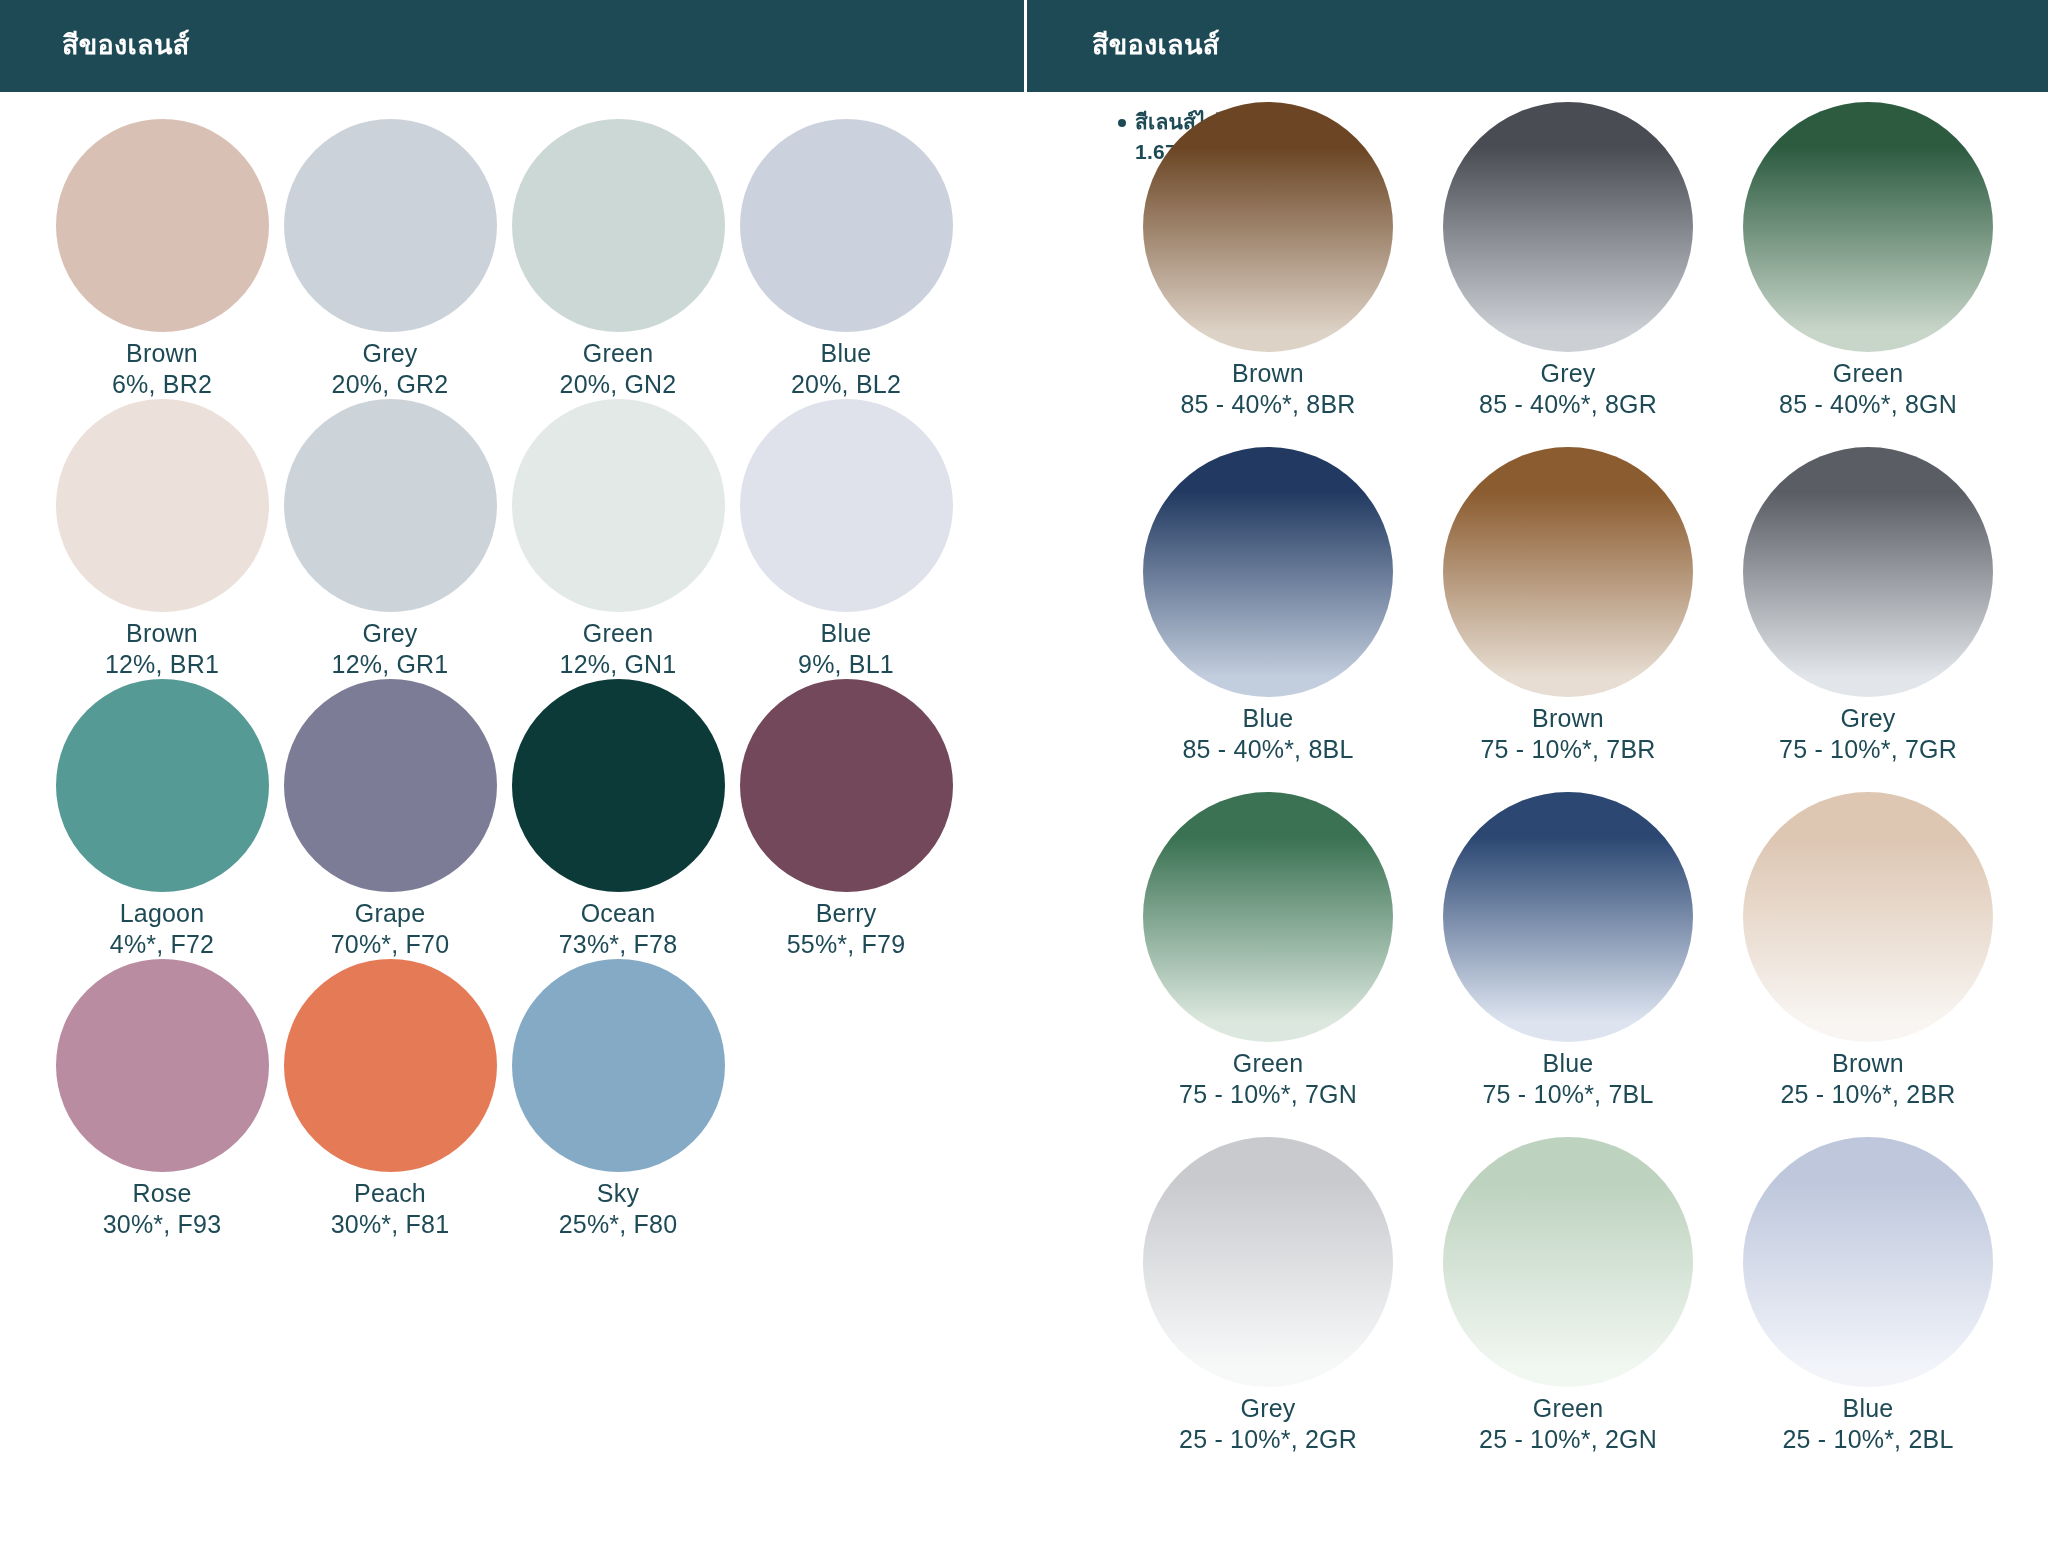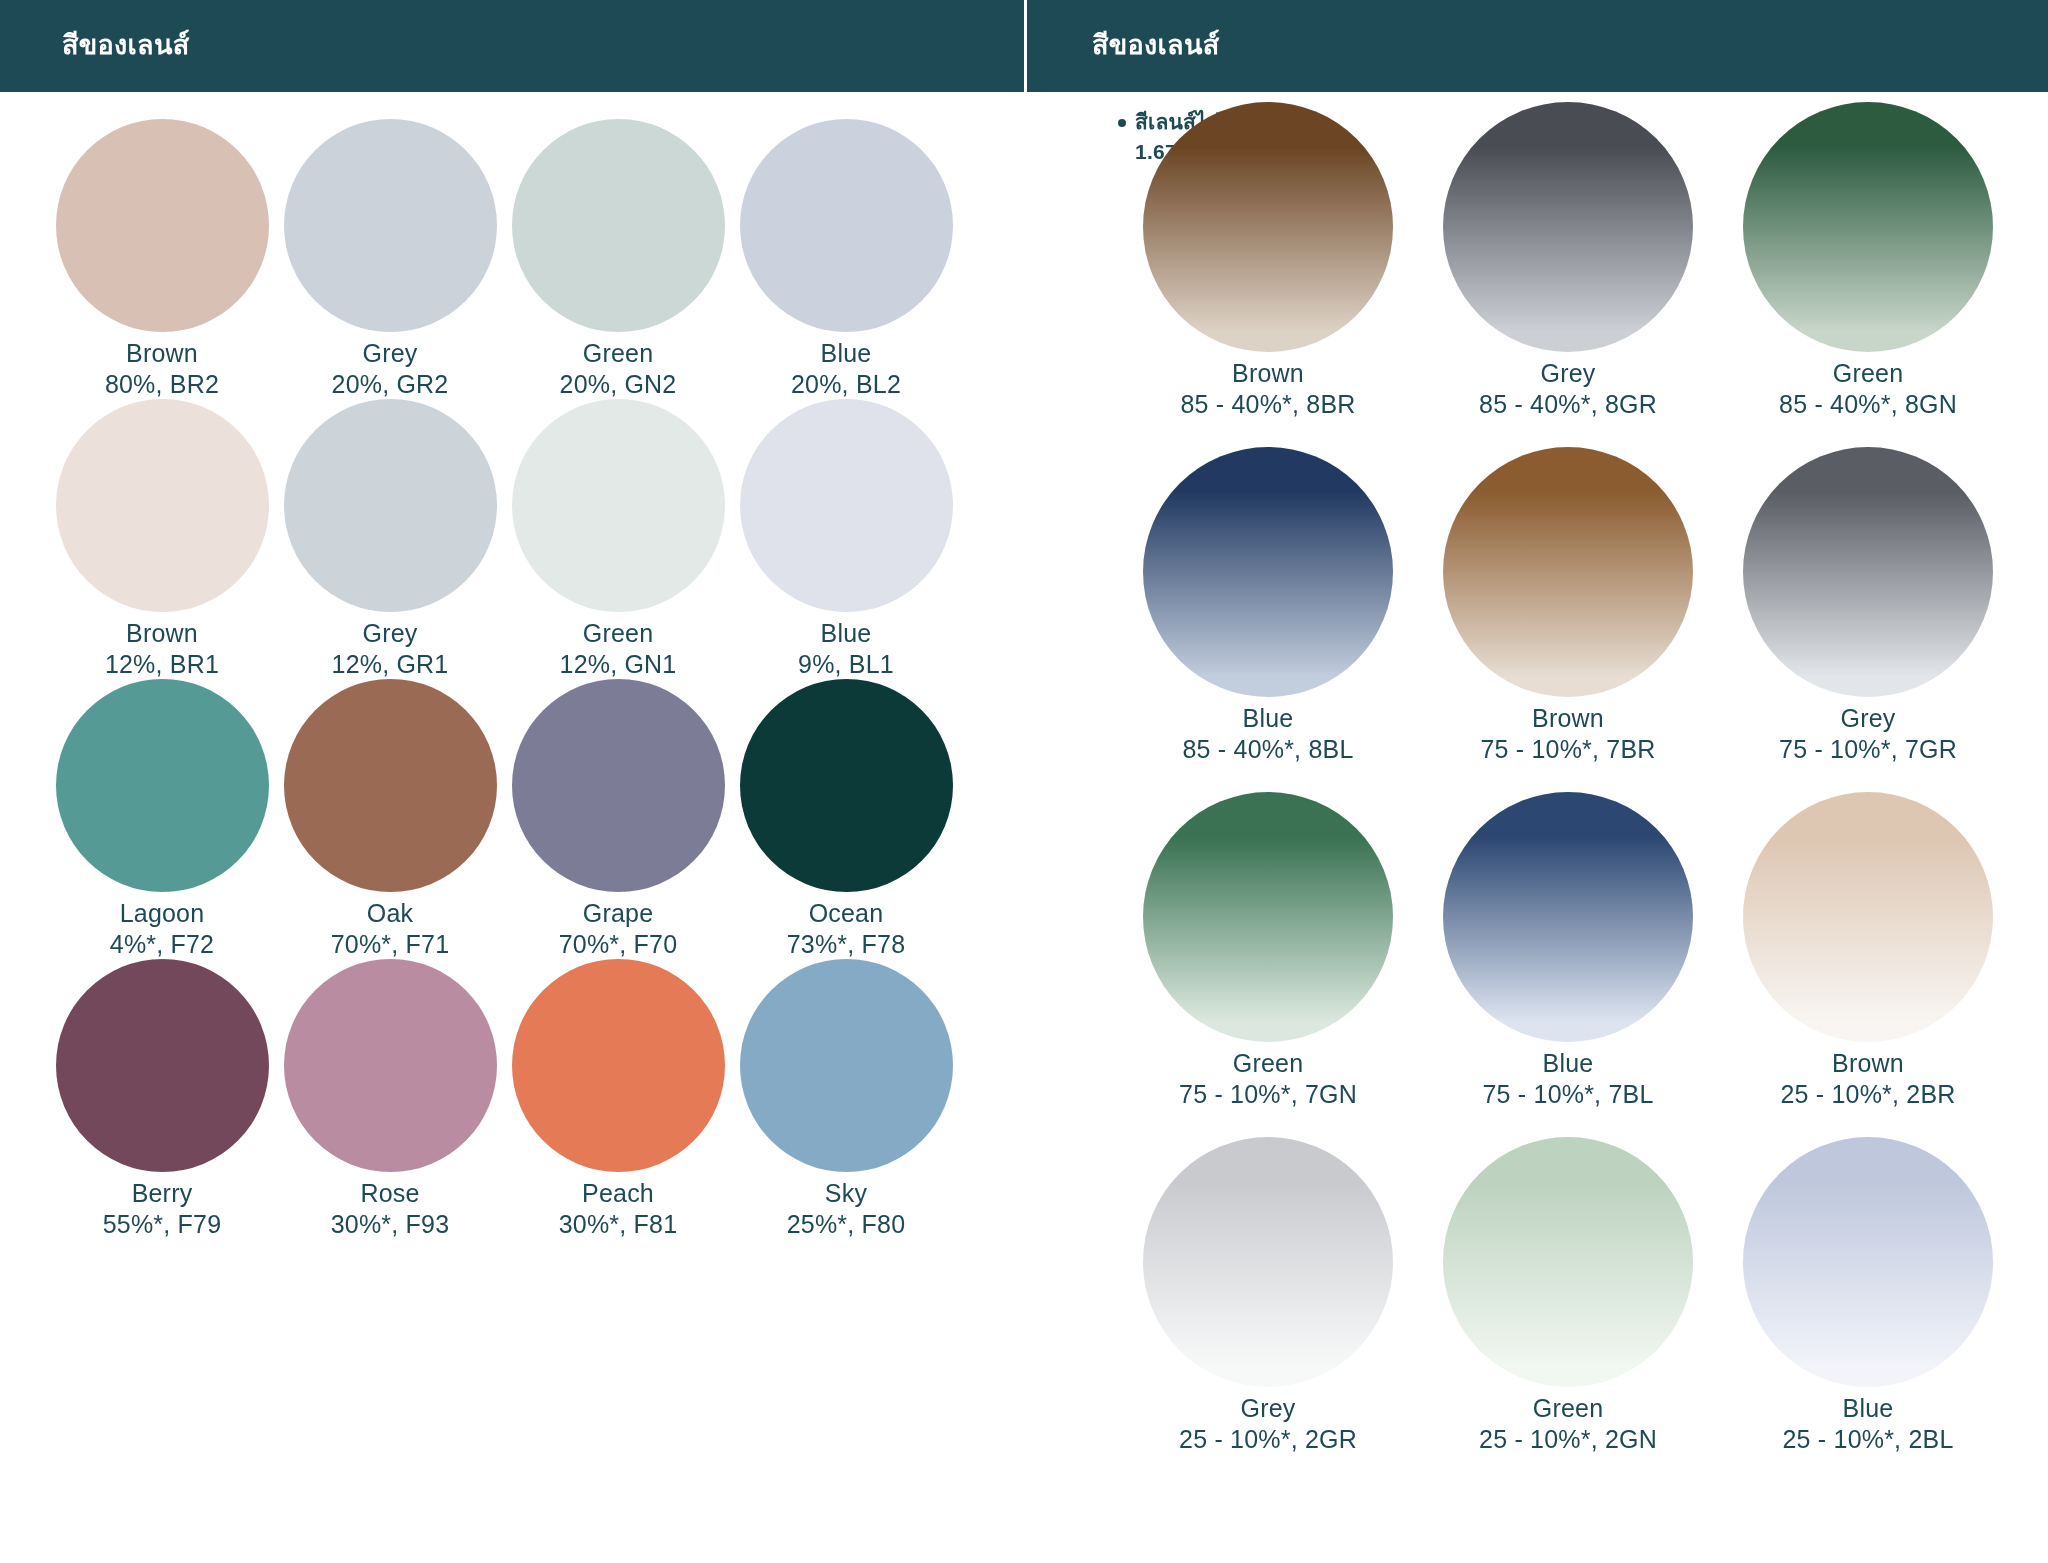--- a/index.html
+++ b/index.html
@@ -154,21 +154,21 @@
 
   <div class="panel panel-left">
     <div class="header-bar left-bar">
       <span class="header-title">สีของเลนส์</span>
     </div>
     <div class="swatch-grid grid-left" id="left-grid">
         <div class="swatch-cell cell-left">
           <div class="swatch-disc disc-left" style="background: rgb(217, 192, 180);"></div>
           <div class="swatch-label">
             <span class="label-name">Brown</span>
-            <span class="label-spec">80%, BR2</span>
+            <span class="label-spec">6%, BR2</span>
           </div>
         </div>
         <div class="swatch-cell cell-left">
           <div class="swatch-disc disc-left" style="background: rgb(204, 210, 217);"></div>
           <div class="swatch-label">
             <span class="label-name">Grey</span>
             <span class="label-spec">20%,  GR2</span>
           </div>
         </div>
         <div class="swatch-cell cell-left">
@@ -211,27 +211,20 @@
           <div class="swatch-label">
             <span class="label-name">Blue</span>
             <span class="label-spec">9%, BL1</span>
           </div>
         </div>
         <div class="swatch-cell cell-left">
           <div class="swatch-disc disc-left" style="background: rgb(86, 154, 150);"></div>
           <div class="swatch-label">
             <span class="label-name">Lagoon</span>
             <span class="label-spec">4%*, F72</span>
-          </div>
-        </div>
-        <div class="swatch-cell cell-left">
-          <div class="swatch-disc disc-left" style="background: rgb(154, 106, 85);"></div>
-          <div class="swatch-label">
-            <span class="label-name">Oak</span>
-            <span class="label-spec">70%*, F71</span>
           </div>
         </div>
         <div class="swatch-cell cell-left">
           <div class="swatch-disc disc-left" style="background: rgb(124, 124, 150);"></div>
           <div class="swatch-label">
             <span class="label-name">Grape</span>
             <span class="label-spec">70%*, F70</span>
           </div>
         </div>
         <div class="swatch-cell cell-left">

